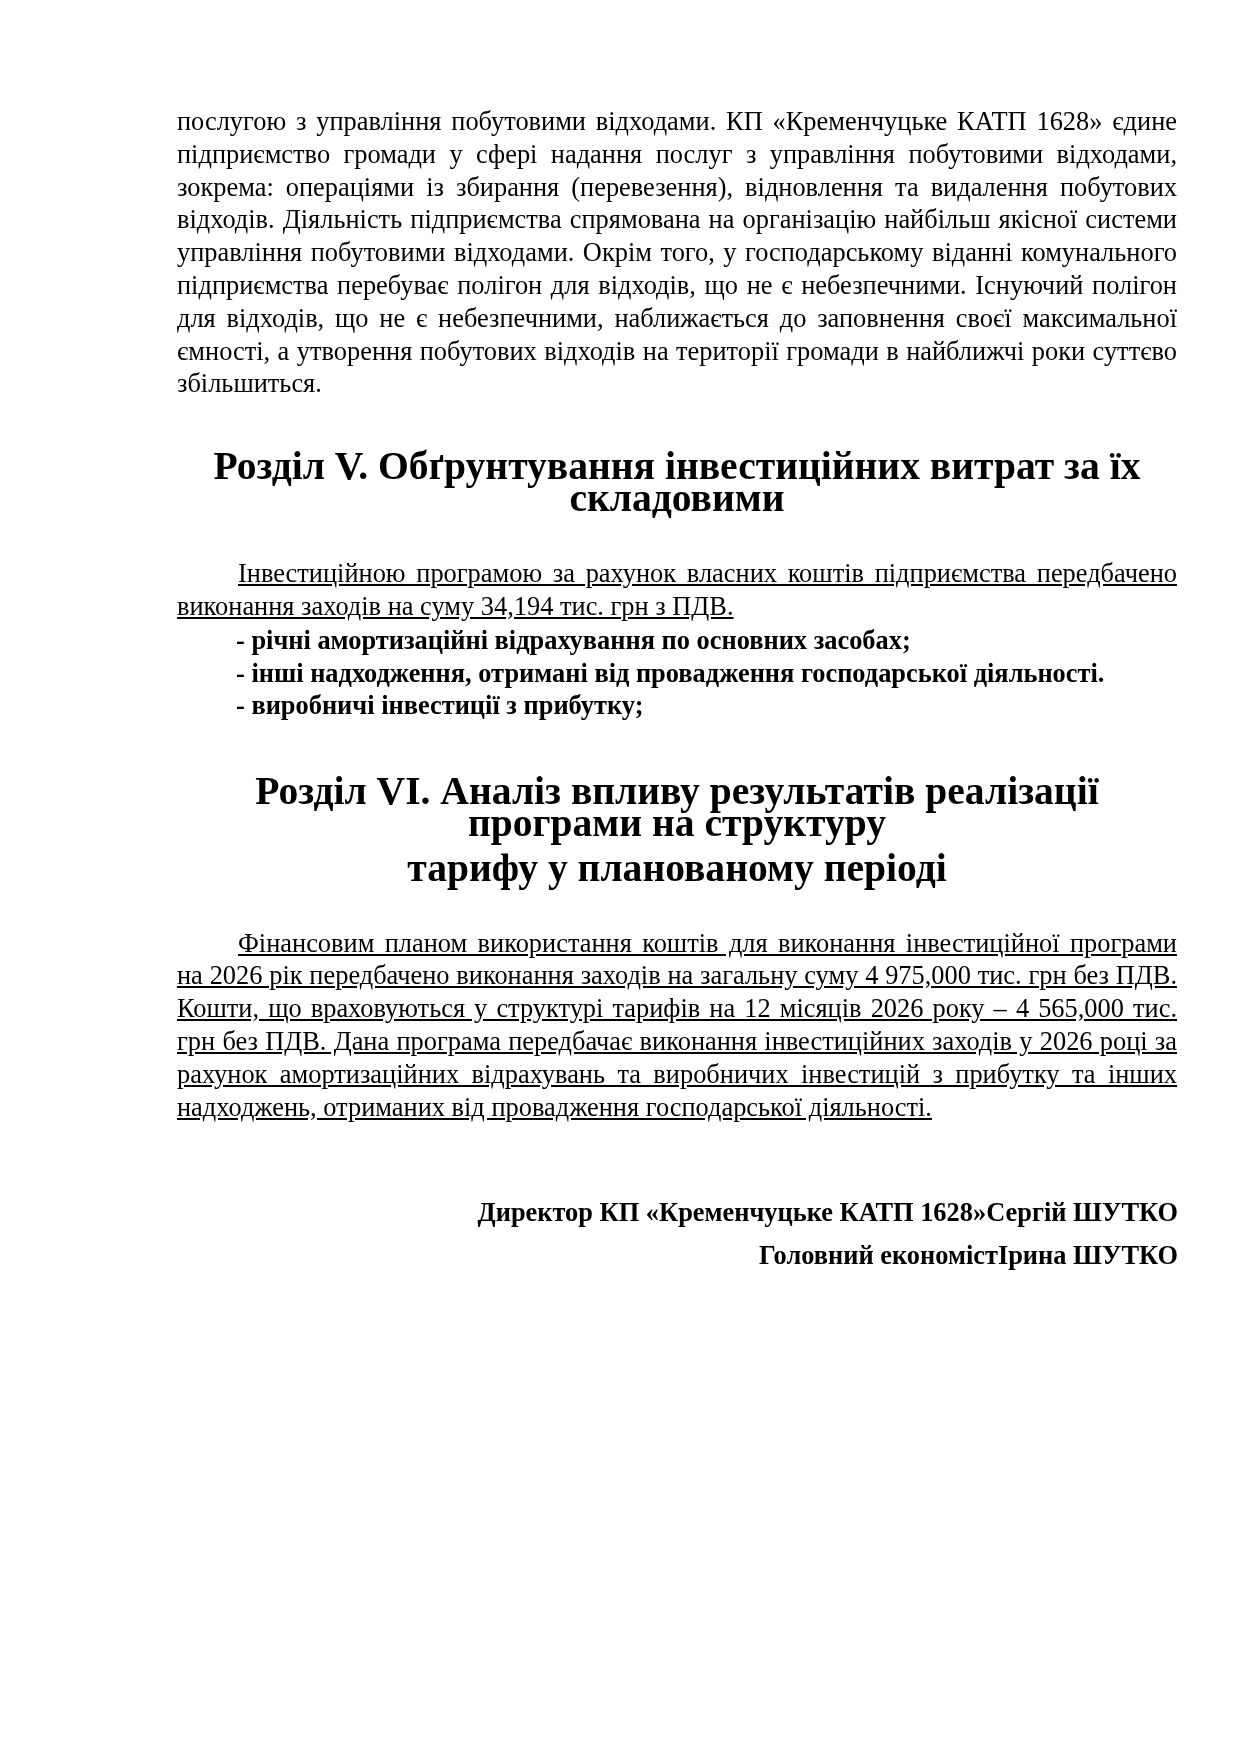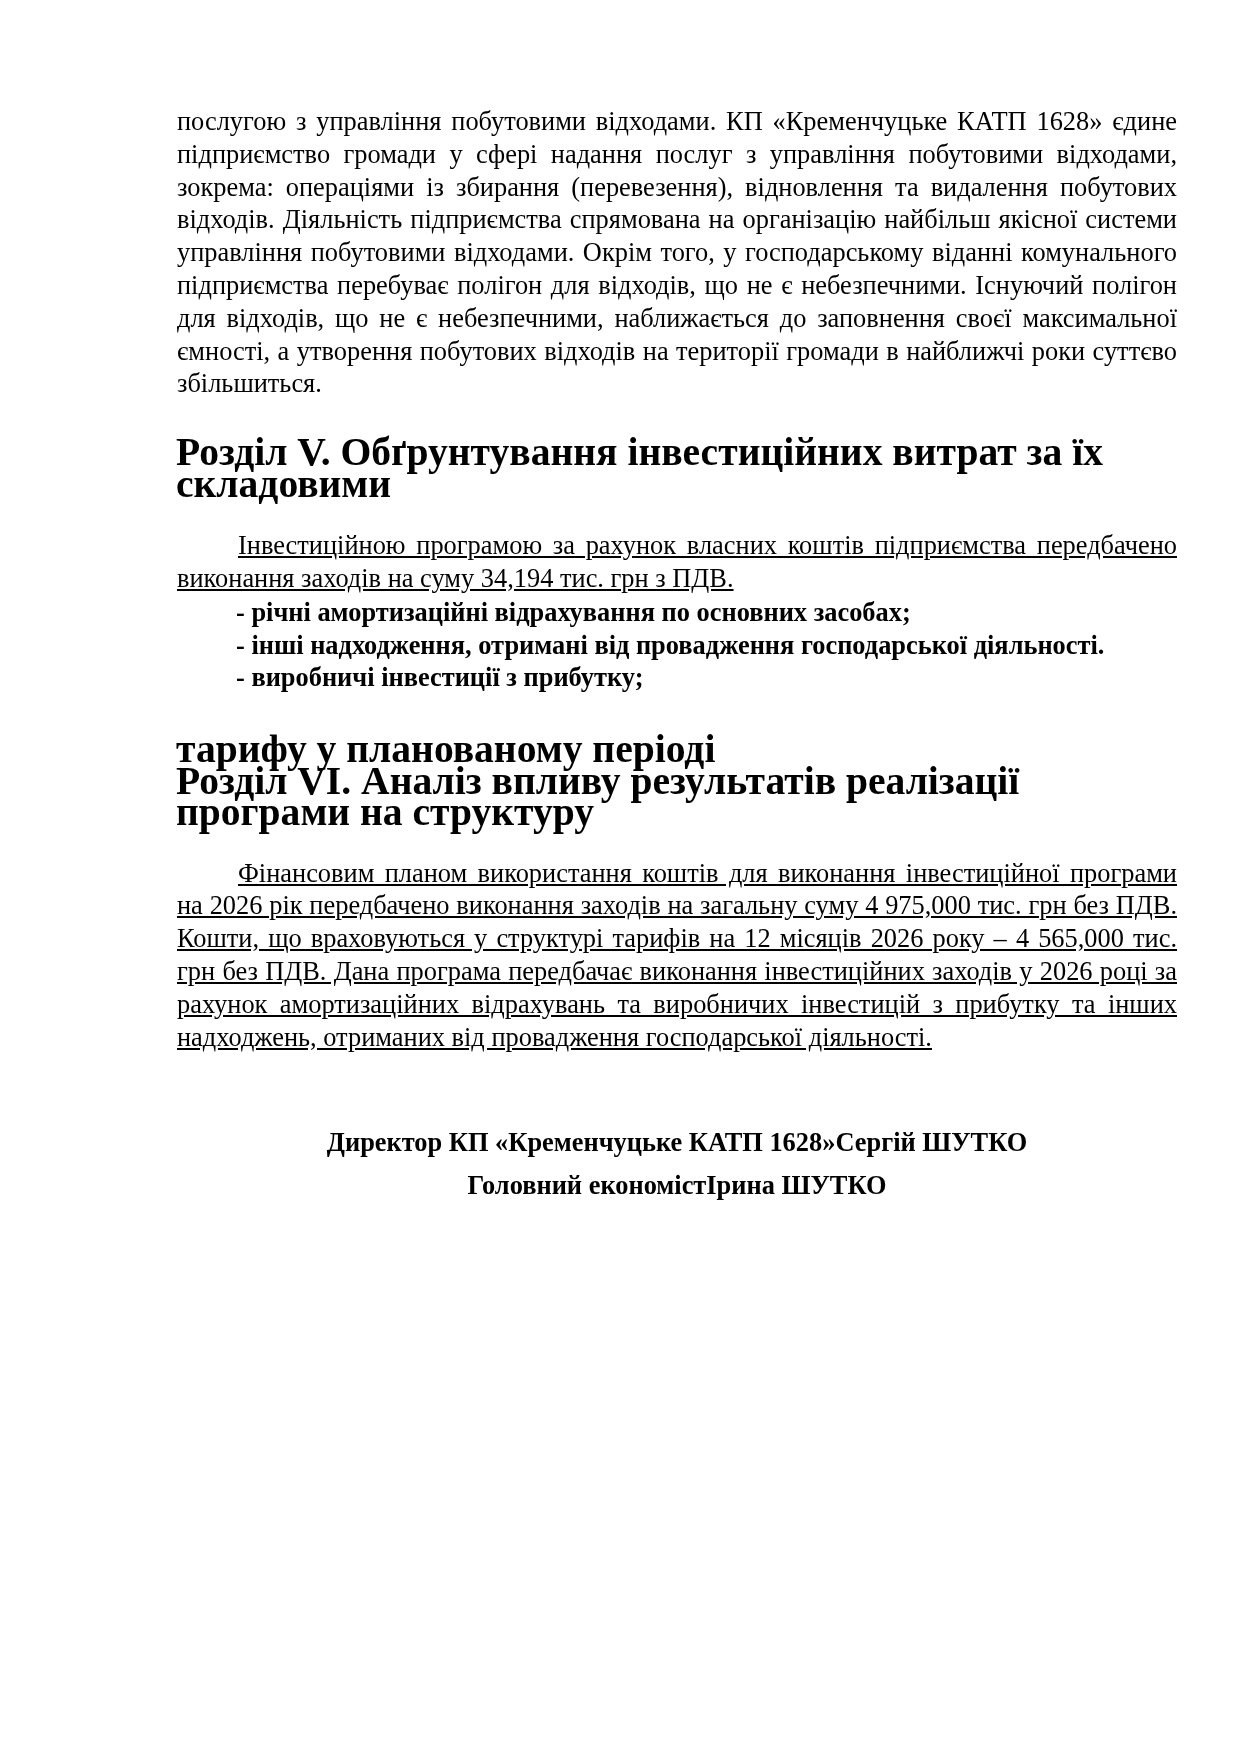--- a/index.html
+++ b/index.html
@@ -26,23 +26,23 @@
     .para {
       margin: 1px;
       text-align: justify;
       text-align-last: left;
     }
     .indent {
       text-indent: 61px;
       text-decoration: underline;
     }
     .section-heading {
-      margin: 0;
+      margin: 14px;
       font-weight: bold;
-      text-align: left;
+      text-align: center;
       line-height: 31.5px;
     }
     .list {
       margin: 0;
       padding: 0;
       list-style: none;
       font-weight: bold;
     }
     .list li {
       padding-left: 60px;
@@ -50,21 +50,21 @@
     .gap-before-heading-v { height: 36px; }
     .gap-after-heading-v { height: 28px; }
     .gap-before-heading-vi { height: 40px; }
     .gap-after-heading-vi { height: 27px; }
     .sig-block {
       margin-top: 73px;
       font-weight: bold;
     }
     .sig-row {
       display: flex;
-      justify-content: center;
+      justify-content: flex-end;
       align-items: baseline;
       height: 32.8px;
     }
     .sig-row + .sig-row {
       margin-top: 10px;
     }
   </style>
 </head>
 <body>
 
@@ -82,22 +82,22 @@
 
   <ul class="list">
     <li>- річні амортизаційні відрахування по основних засобах;</li>
     <li>- інші надходження, отримані від провадження господарської діяльності.</li>
     <li>- виробничі інвестиції з прибутку;</li>
   </ul>
 
   <div class="gap-before-heading-vi"></div>
 
   <div>
+    <h2 class="section-heading">Розділ VI. Аналіз впливу результатів реалізації програми на структуру</h2>
     <h2 class="section-heading">тарифу у планованому періоді</h2>
-    <h2 class="section-heading">Розділ VI. Аналіз впливу результатів реалізації програми на структуру</h2>
   </div>
 
   <div class="gap-after-heading-vi"></div>
 
   <p class="para indent">Фінансовим планом використання коштів для виконання інвестиційної програми на 2026 рік передбачено виконання заходів на загальну суму 4 975,000 тис. грн без ПДВ. Кошти, що враховуються у структурі тарифів на 12 місяців 2026 року – 4 565,000 тис. грн без ПДВ. Дана програма передбачає виконання інвестиційних заходів у 2026 році за рахунок амортизаційних відрахувань та виробничих інвестицій з прибутку та інших надходжень, отриманих від провадження господарської діяльності.</p>
 
   <div class="sig-block">
     <div class="sig-row">
       <span>Директор КП «Кременчуцьке КАТП 1628»</span>
       <span>Сергій ШУТКО</span>

